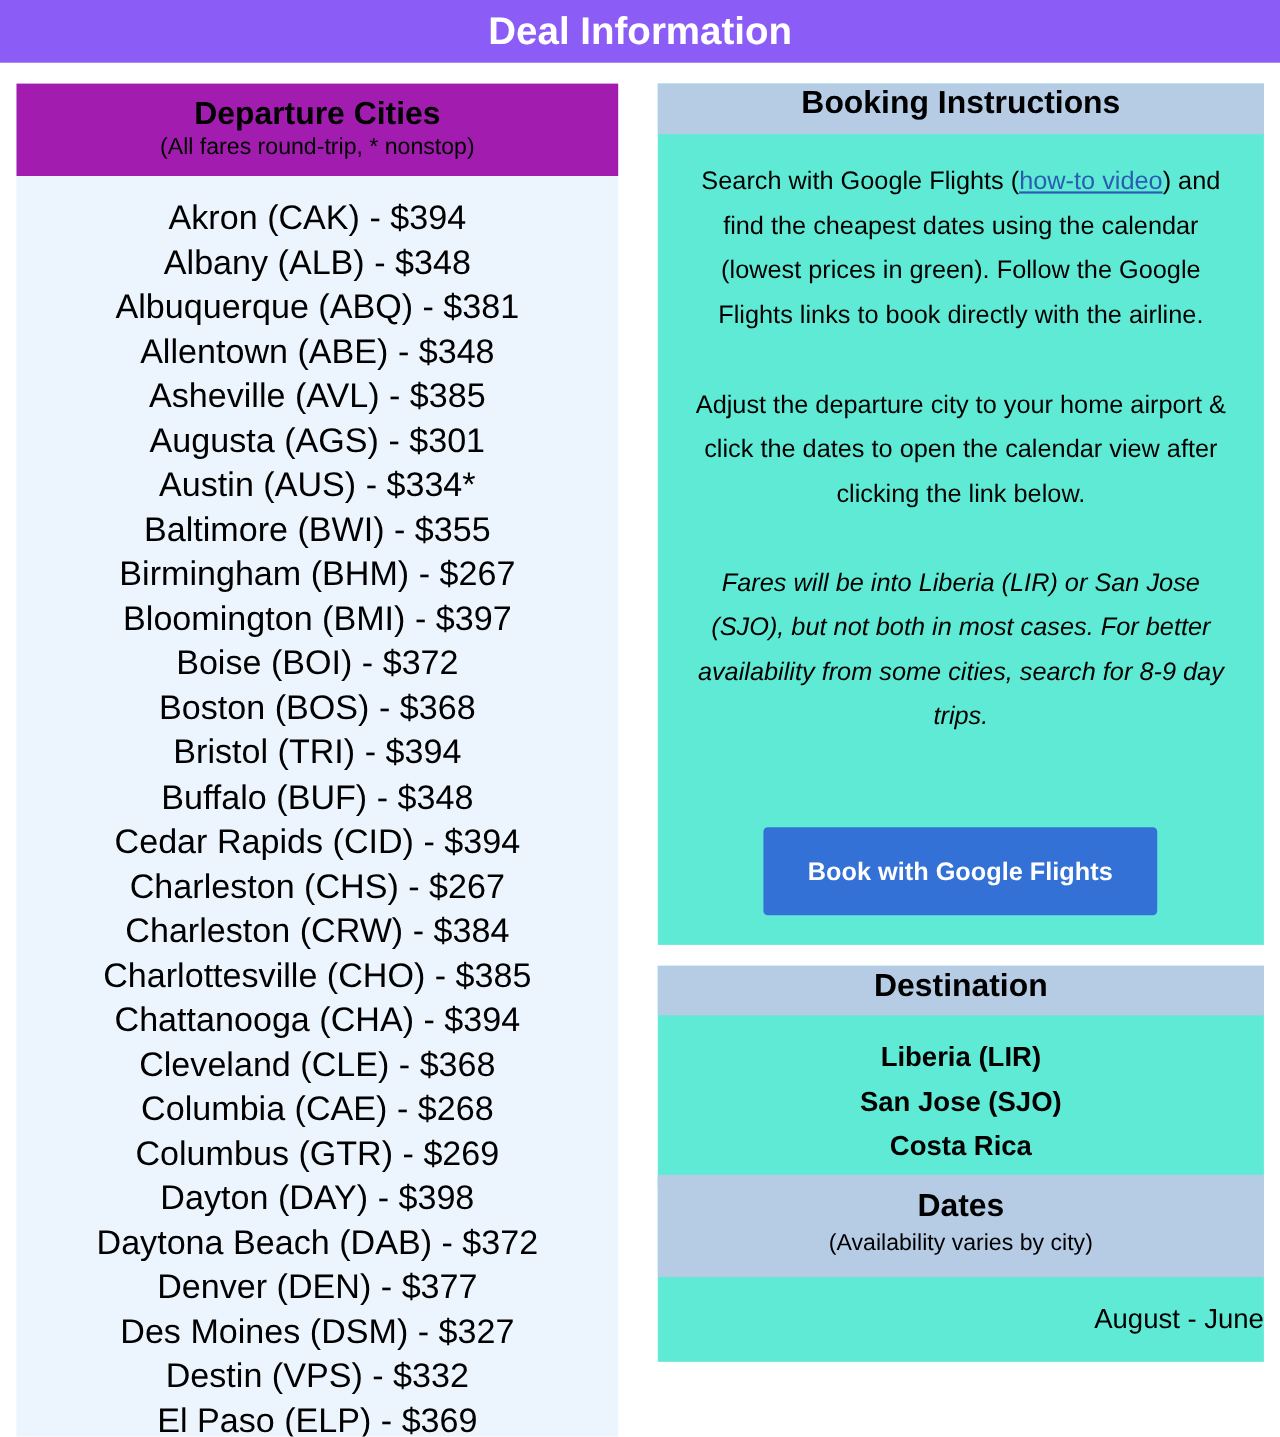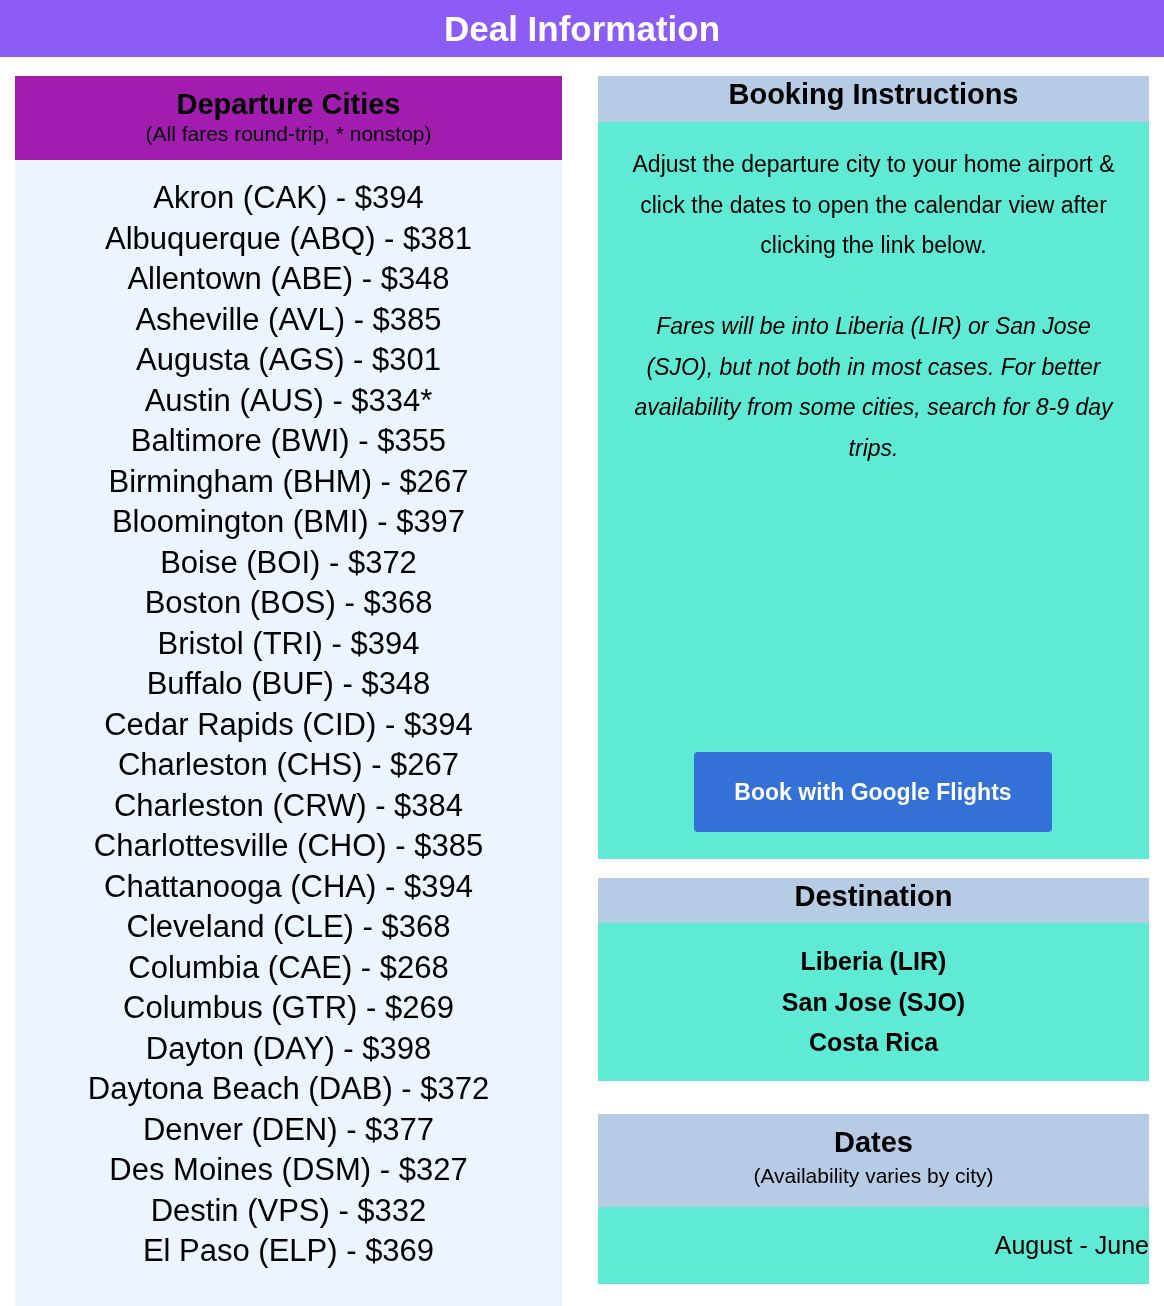--- a/index.html
+++ b/index.html
@@ -42,39 +42,40 @@
   .book-btn {
     position: absolute; left: 96px; top: 676px; width: 358px; height: 80px;
     background: #3371d6; color: #fff; border-radius: 4px;
     font-weight: bold; font-size: 23px;
     display: flex; align-items: center; justify-content: center;
     cursor: pointer;
   }
   .destination { top: 878px; height: 203px; }
   .destination .ph-right { height: 45px; line-height: 45px; }
   .dest-body { text-align: center; padding-top: 18px; font-weight: bold; font-size: 25px; line-height: 40.5px; }
-  .dates { top: 1114px; height: 170px; }
+  .dates { top: 1068px; height: 170px; }
   .dates .ph-right { height: 93px; box-sizing: border-box; padding-top: 12px; }
   .dates .ph-right .ph-sub { margin-top: 4px; }
   .dates-body { text-align: right; font-size: 25px; line-height: 77px; }
 </style>
 </head>
 <body>
 
 <div class="topbar">
   <span>Deal Information</span>
 </div>
 
 <section class="panel-left">
   <div class="ph-left">
     <div class="ph-title">Departure Cities</div>
     <div class="ph-sub">(All fares round-trip, * nonstop)</div>
   </div>
   <ul class="city-list" id="city-list">
       <li>Akron (CAK) - $394</li>
+      <li>Albany (ALB) - $348</li>
       <li>Albuquerque (ABQ) - $381</li>
       <li>Allentown (ABE) - $348</li>
       <li>Asheville (AVL) - $385</li>
       <li>Augusta (AGS) - $301</li>
       <li>Austin (AUS) - $334*</li>
       <li>Baltimore (BWI) - $355</li>
       <li>Birmingham (BHM) - $267</li>
       <li>Bloomington (BMI) - $397</li>
       <li>Boise (BOI) - $372</li>
       <li>Boston (BOS) - $368</li>
@@ -95,20 +96,21 @@
       <li>Destin (VPS) - $332</li>
       <li>El Paso (ELP) - $369</li>
     </ul>
 </section>
 
 <section class="panel-right booking">
   <div class="ph-right">
     <span class="ph-title">Booking Instructions</span>
   </div>
   <div class="booking-body">
+    <p><span>Search with Google Flights (</span><a href="#">how-to video</a><span>) and find the cheapest dates using the calendar (lowest prices in green). Follow the Google Flights links to book directly with the airline.</span></p>
     <p>Adjust the departure city to your home airport &amp; click the dates to open the calendar view after clicking the link below.</p>
     <p class="note">Fares will be into Liberia (LIR) or San Jose (SJO), but not both in most cases. For better availability from some cities, search for 8-9 day trips.</p>
   </div>
   <div class="book-btn">Book with Google Flights</div>
 </section>
 
 <section class="panel-right destination">
   <div class="ph-right">
     <span class="ph-title">Destination</span>
   </div>

